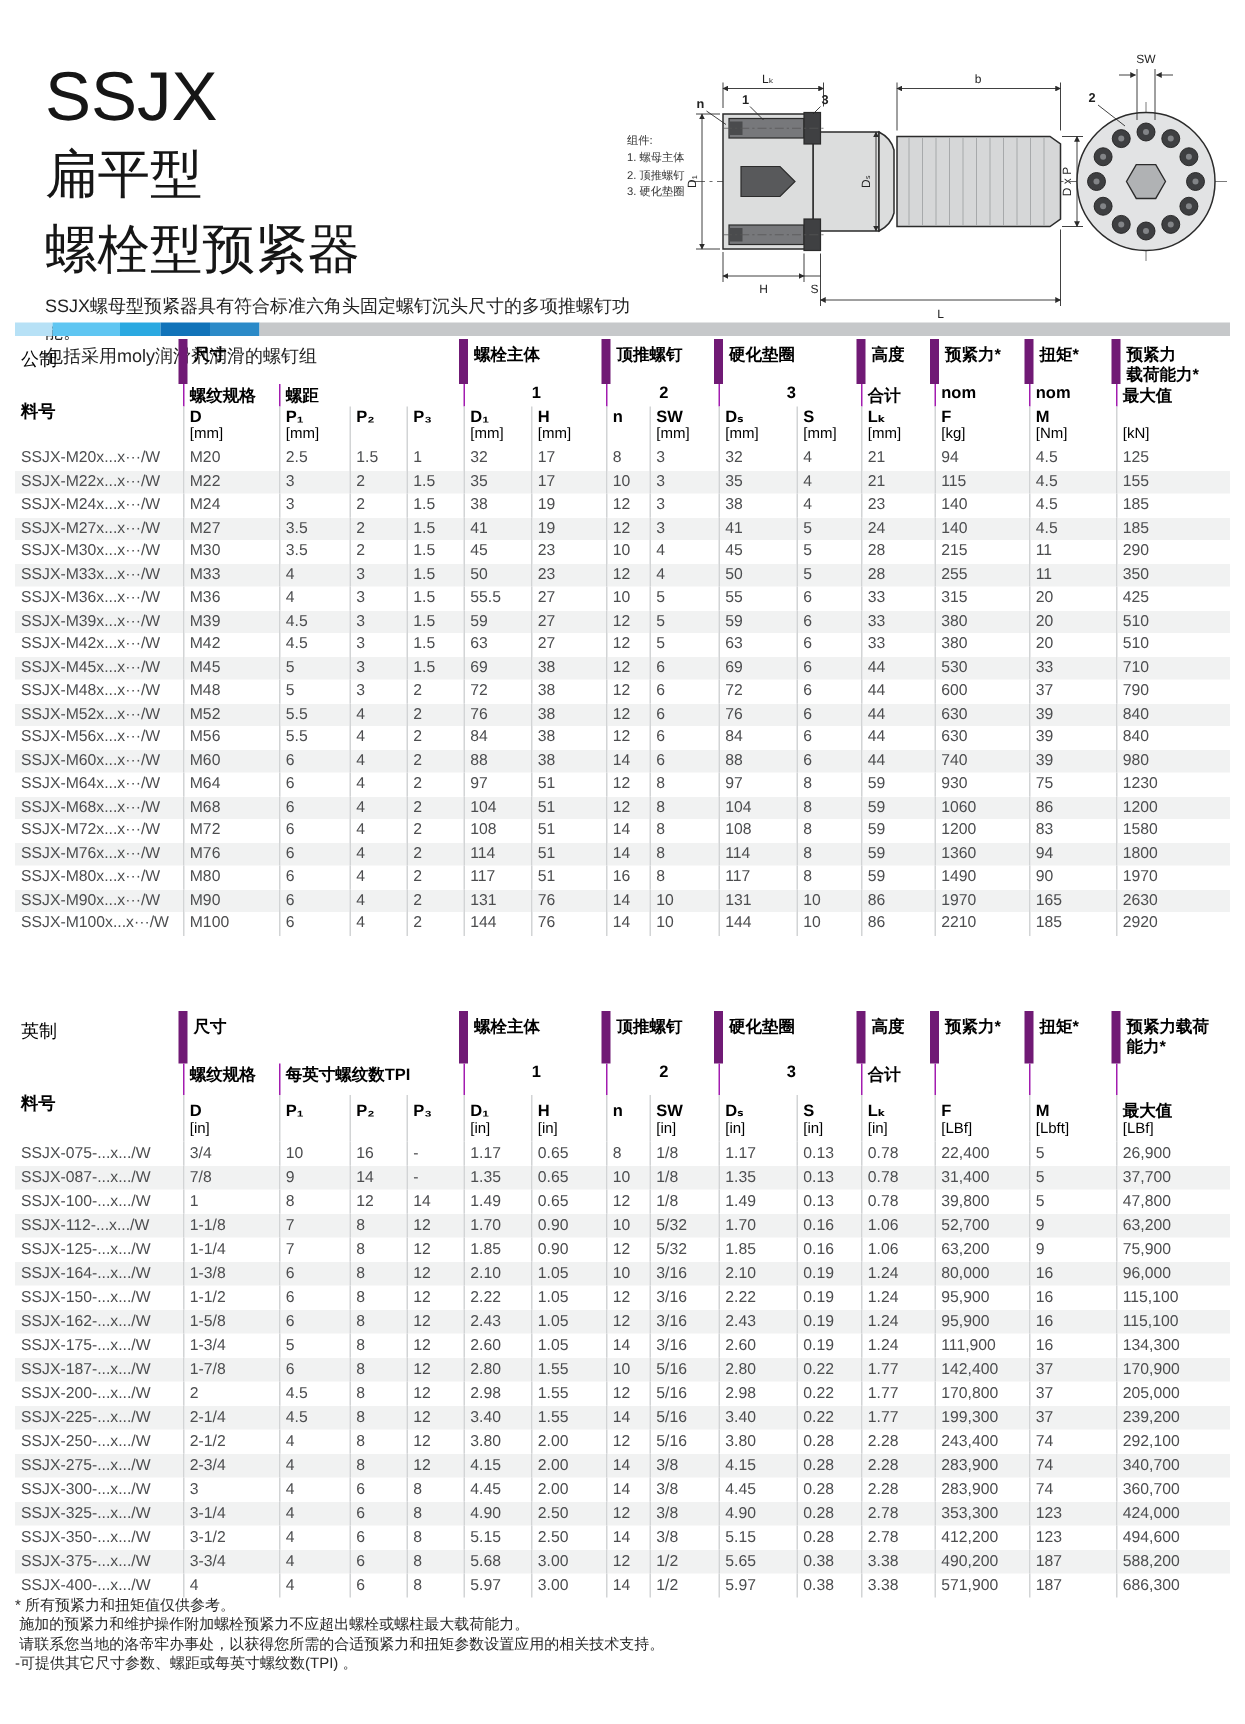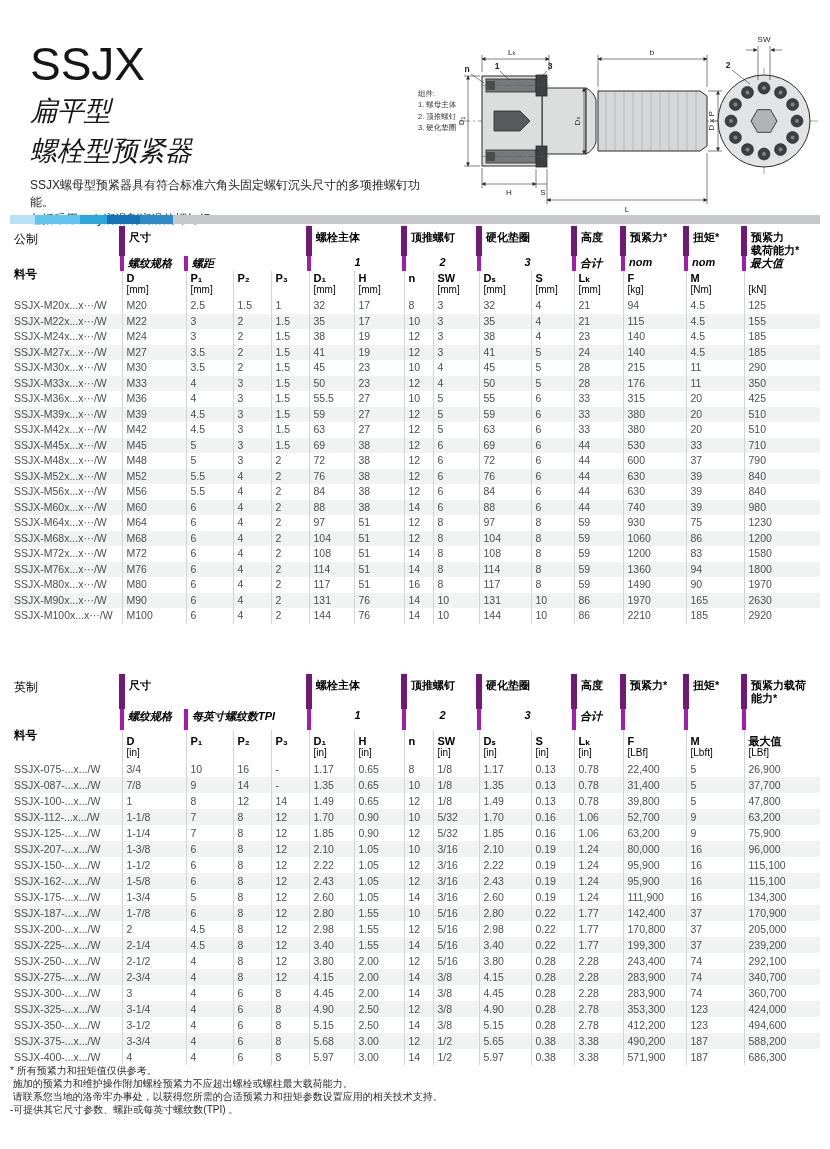--- a/index.html
+++ b/index.html
@@ -2,21 +2,21 @@
 <html><head>
 <meta charset="utf-8">
 <style>
   html,body{margin:0;padding:0;background:#ffffff;}
   .page{position:relative;width:830px;height:1149px;background:#fff;overflow:hidden;
         font-family:"Liberation Sans","DejaVu Sans",sans-serif;color:#1a1a1a;}
 
   
   .title-block{position:absolute;left:30px;top:40px;width:400px;}
   .big-title{font-size:46px;font-weight:400;line-height:1.05;color:#161616;margin:0;}
-  .subtitle{font-size:27px;font-weight:400;line-height:1.18;color:#161616;margin-top:8px;font-style:italic;}
+  .subtitle{font-size:35px;font-weight:400;line-height:1.18;color:#161616;margin-top:8px;}
   .desc{font-size:12px;line-height:1.4;color:#242424;margin-top:9px;}
 
   
   .drawing{position:absolute;left:412px;top:26px;width:412px;height:194px;}
   .drawing svg{display:block;}
   .legend{position:absolute;left:6px;top:62px;font-size:7.5px;line-height:1.5;color:#333;}
   .dimtxt{font-size:8px;fill:#222;font-family:"Liberation Sans","DejaVu Sans",sans-serif;}
   .calltxt{font-size:8.5px;fill:#222;font-weight:bold;font-family:"Liberation Sans","DejaVu Sans",sans-serif;}
 
   
@@ -26,21 +26,21 @@
   .accent-bar .s3{width:33px}.accent-bar .s4{width:33px}
   .accent-bar .rest{flex:1;}
 
   
   table.tbl{position:absolute;left:10px;width:810px;border-collapse:collapse;table-layout:fixed;}
   #metric-table{top:226px;}
   #imperial-table{top:674px;}
   .tbl th,.tbl td{padding:0 2px 0 4px;text-align:left;overflow:hidden;white-space:nowrap;}
   .tbl thead th{color:#000;font-weight:bold;vertical-align:top;}
   .tbl .grp{font-size:11px;line-height:1.15;padding-top:5px;white-space:pre-line;border-left:6px solid #701a75;}
-  .tbl .sub{font-size:11px;border-left:4px solid #a21caf;font-style:italic;}
+  .tbl .sub{font-size:11px;border-left:1px solid #a21caf;}
   .tbl .sub.ctr{text-align:center;}
   .tbl .unit{border-left:1px solid #d2d4d5;vertical-align:bottom;}
   .tbl .unit .sym{font-size:11px;font-weight:bold;line-height:12px;min-height:12px;}
   .tbl .unit .un{font-size:10px;font-weight:normal;line-height:12px;min-height:12px;padding-bottom:2px;}
   .tbl .corner{position:relative;border-left:none;vertical-align:top;}
   .tbl .corner .corner-top{font-size:12px;font-weight:normal;padding-top:5px;}
   .tbl .corner .corner-bottom{position:absolute;left:4px;bottom:16px;font-size:11.5px;font-weight:bold;}
   .tbl tbody td{font-size:10.5px;color:#4c4d4f;border-left:1px solid #d2d4d5;height:15.5px;line-height:15.5px;}
   .tbl tbody td:first-child{border-left:none;}
   .tbl tbody tr:nth-child(even){background:#f1f2f2;}
@@ -413,21 +413,21 @@
           <td>4</td>
           <td>3</td>
           <td>1.5</td>
           <td>50</td>
           <td>23</td>
           <td>12</td>
           <td>4</td>
           <td>50</td>
           <td>5</td>
           <td>28</td>
-          <td>176</td>
+          <td>255</td>
           <td>11</td>
           <td>350</td>
         </tr>
         <tr>
           <td>SSJX-M36x...x···/W</td>
           <td>M36</td>
           <td>4</td>
           <td>3</td>
           <td>1.5</td>
           <td>55.5</td>
@@ -866,21 +866,21 @@
           <td>12</td>
           <td>5/32</td>
           <td>1.85</td>
           <td>0.16</td>
           <td>1.06</td>
           <td>63,200</td>
           <td>9</td>
           <td>75,900</td>
         </tr>
         <tr>
-          <td>SSJX-207-...x.../W</td>
+          <td>SSJX-164-...x.../W</td>
           <td>1-3/8</td>
           <td>6</td>
           <td>8</td>
           <td>12</td>
           <td>2.10</td>
           <td>1.05</td>
           <td>10</td>
           <td>3/16</td>
           <td>2.10</td>
           <td>0.19</td>

